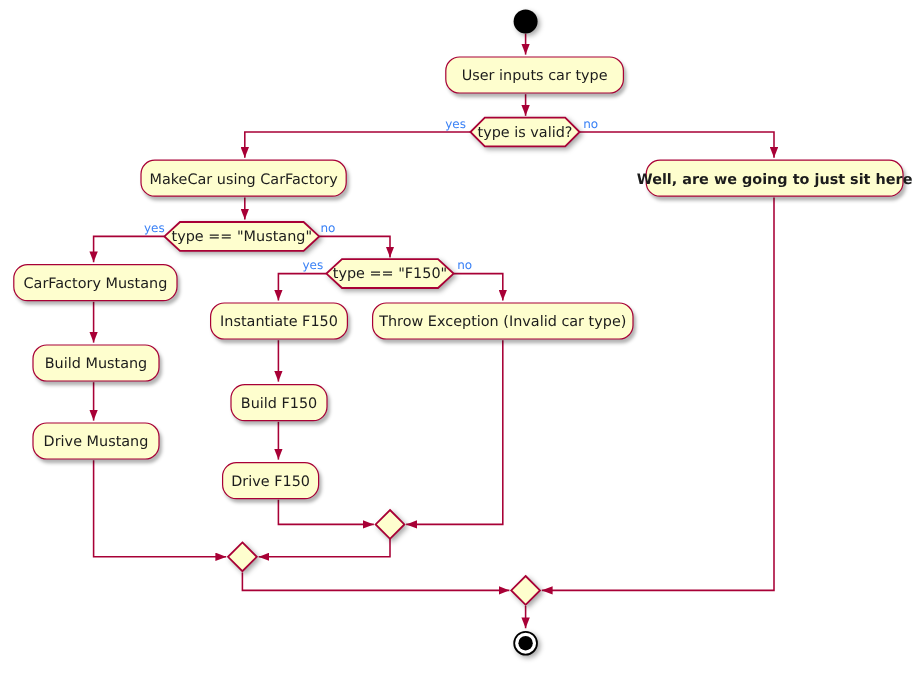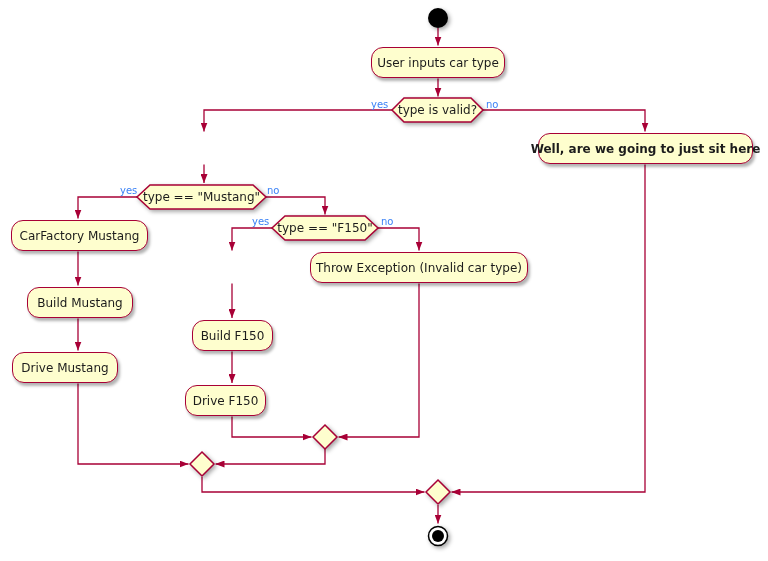--- a/index.html
+++ b/index.html
@@ -69,31 +69,33 @@
     <polygon class="shape" points="325,425 337,437 325,449 313,437"></polygon>
     <polygon class="shape" points="202,452 214,464 202,476 190,464"></polygon>
     <polygon class="shape" points="438,480 450,492 438,504 426,492"></polygon>
 
     <g style="filter:drop-shadow(2px 2px 2px rgba(0,0,0,0.35));">
       <circle cx="438" cy="536" r="9.5" fill="#ffffff" stroke="#000000" stroke-width="1.5"></circle>
       <circle cx="438" cy="536" r="6" fill="#000000"></circle>
     </g>
   </svg>
 
-  <div class="action" style="left:371px;top:47px;width:134px;">User inputs car type</div>
+  <div class="action" style="left:371px;top:47px;width:149px;">User inputs car type</div>
 
+  <div class="action" style="left:117px;top:133px;width:172px;">MakeCar using CarFactory</div>
 
   <div class="action" style="left:538px;top:133px;width:215px;font-weight:bold;">Well, are we going to just sit here</div>
 
   <div class="action" style="left:11px;top:220px;width:137px;">CarFactory Mustang</div>
 
   <div class="action" style="left:27px;top:287px;width:106px;">Build Mustang</div>
 
-  <div class="action" style="left:12px;top:352px;width:106px;">Drive Mustang</div>
+  <div class="action" style="left:27px;top:352px;width:106px;">Drive Mustang</div>
 
+  <div class="action" style="left:175px;top:252px;width:115px;">Instantiate F150</div>
 
   <div class="action" style="left:310px;top:252px;width:218px;text-align:center;">Throw Exception (Invalid car type)</div>
 
   <div class="action" style="left:192px;top:320px;width:81px;">Build F150</div>
 
   <div class="action" style="left:185px;top:385px;width:81px;">Drive F150</div>
 
   <div class="hexlabel" style="left:392px;top:98px;width:91px;height:24px;">type is valid?</div>
 
   <div class="hexlabel" style="left:137px;top:185px;width:129px;height:24px;">type == "Mustang"</div>

